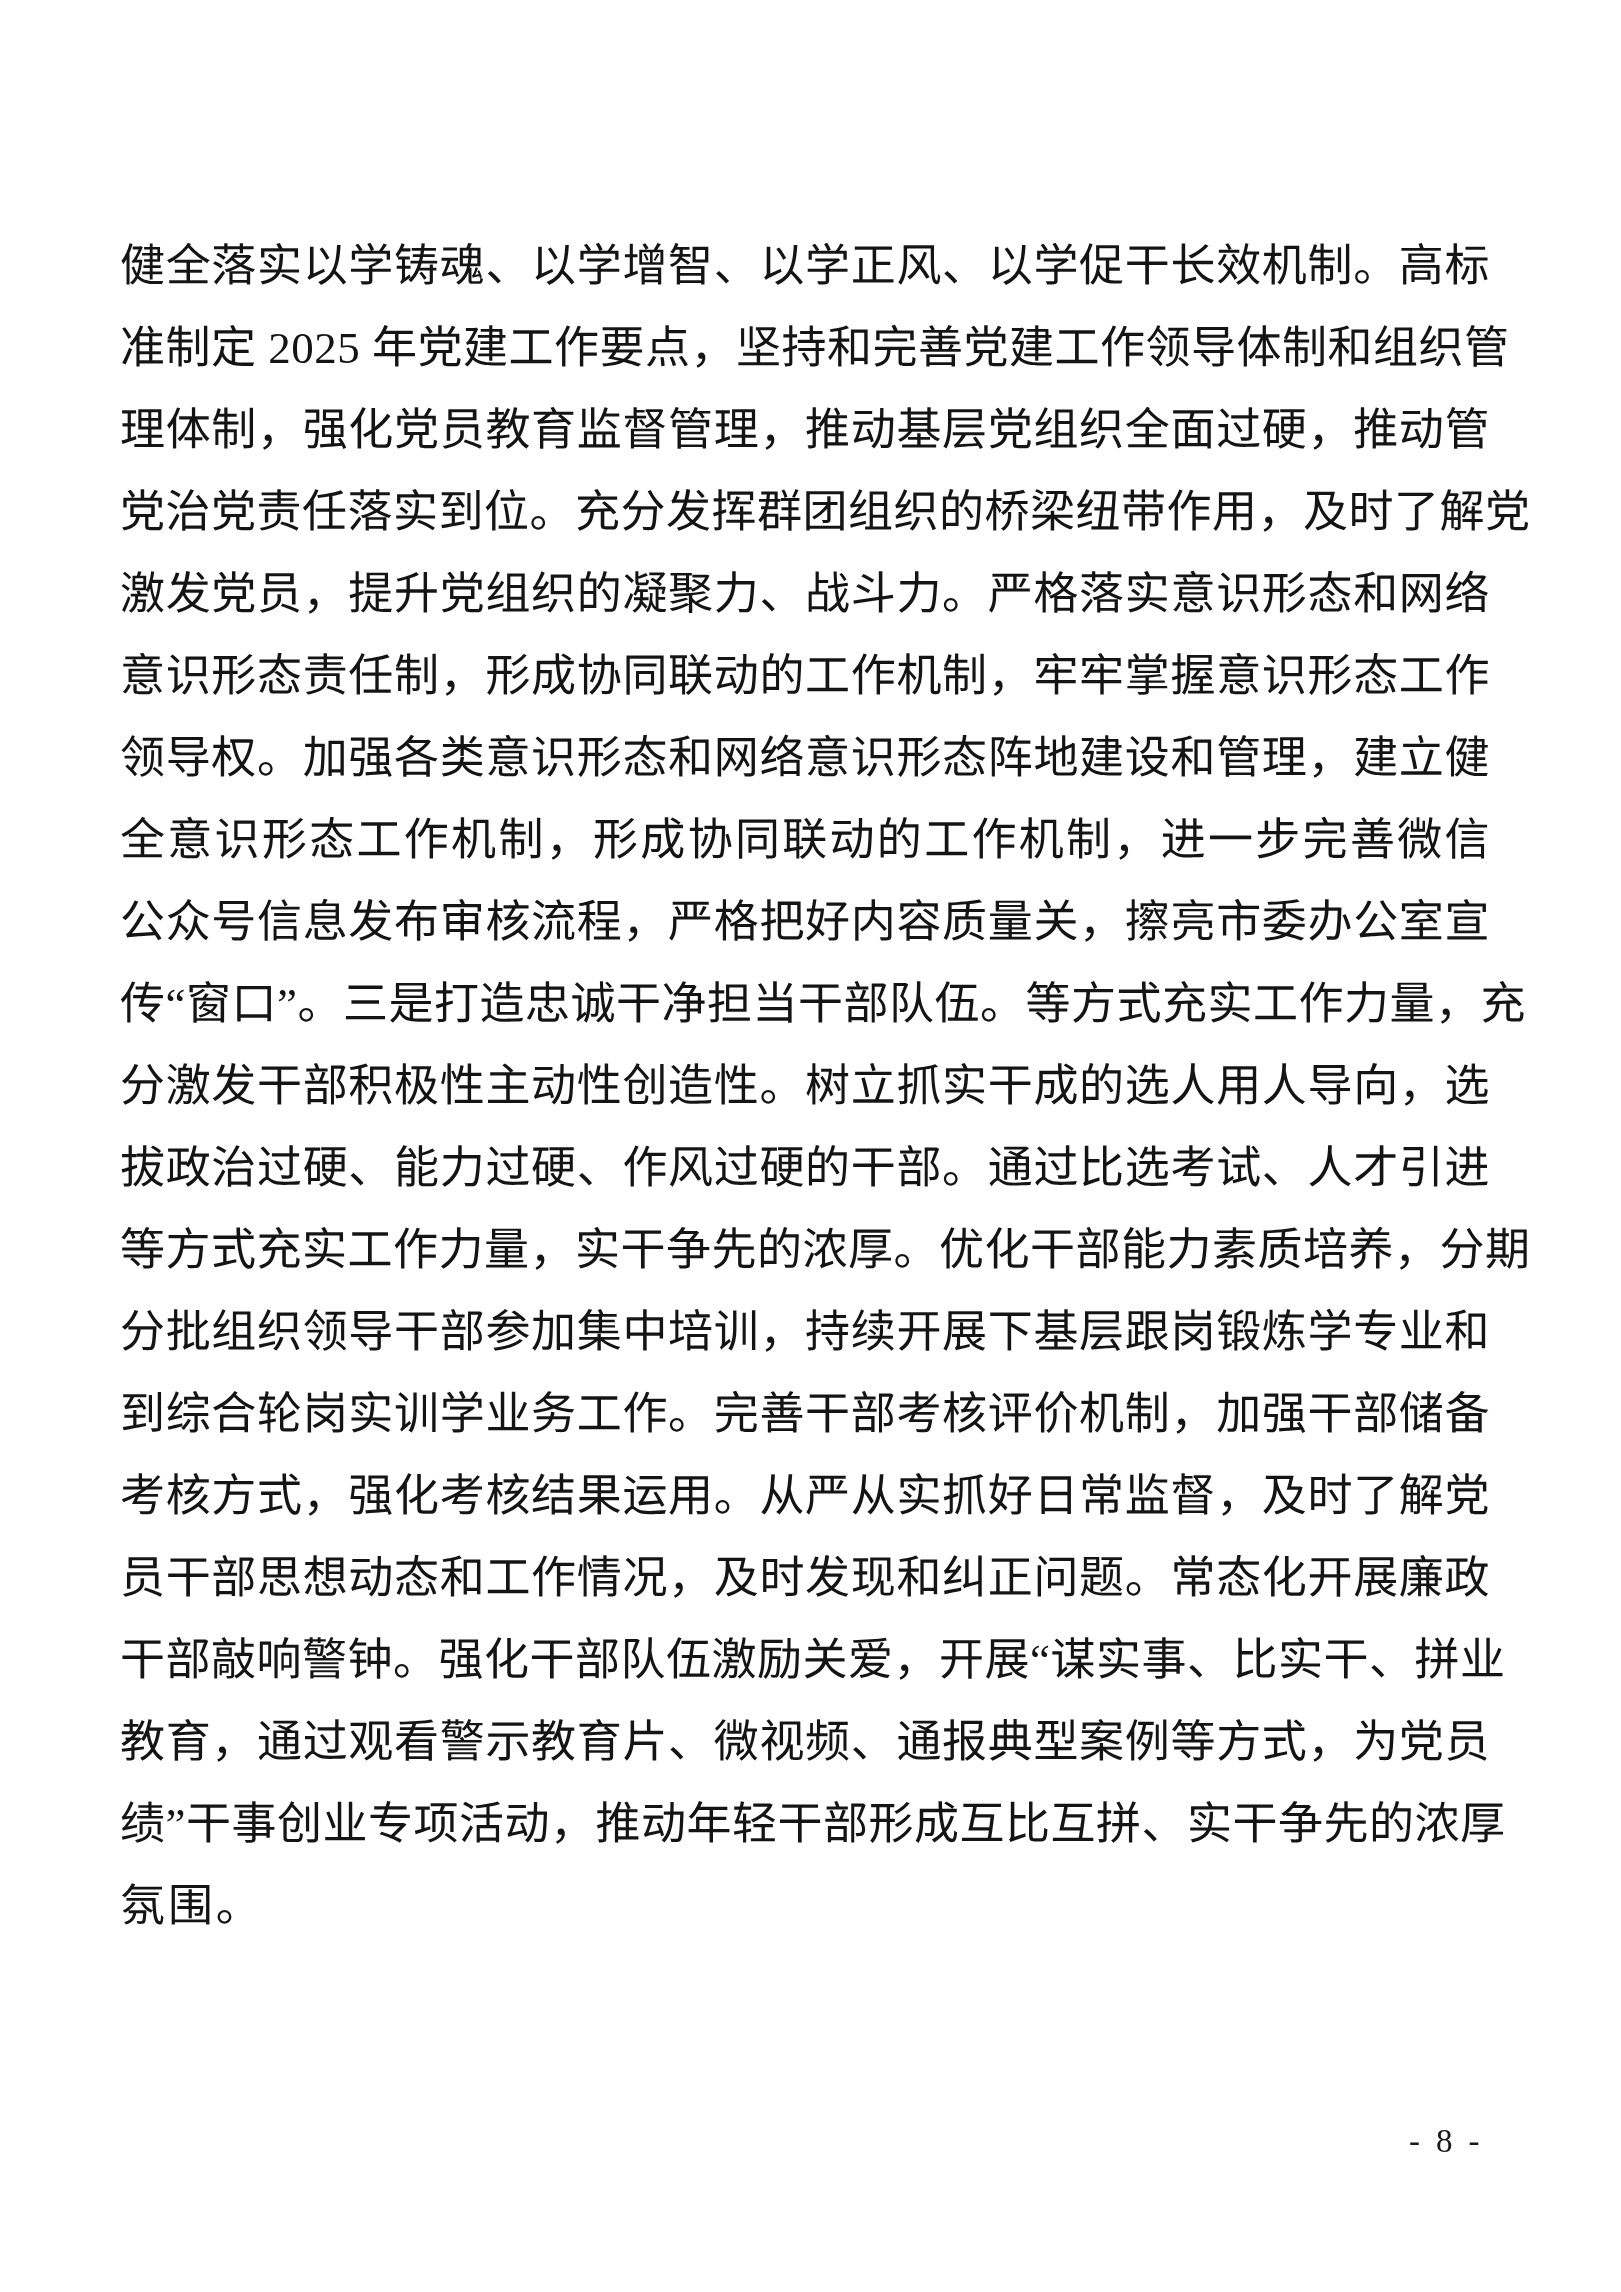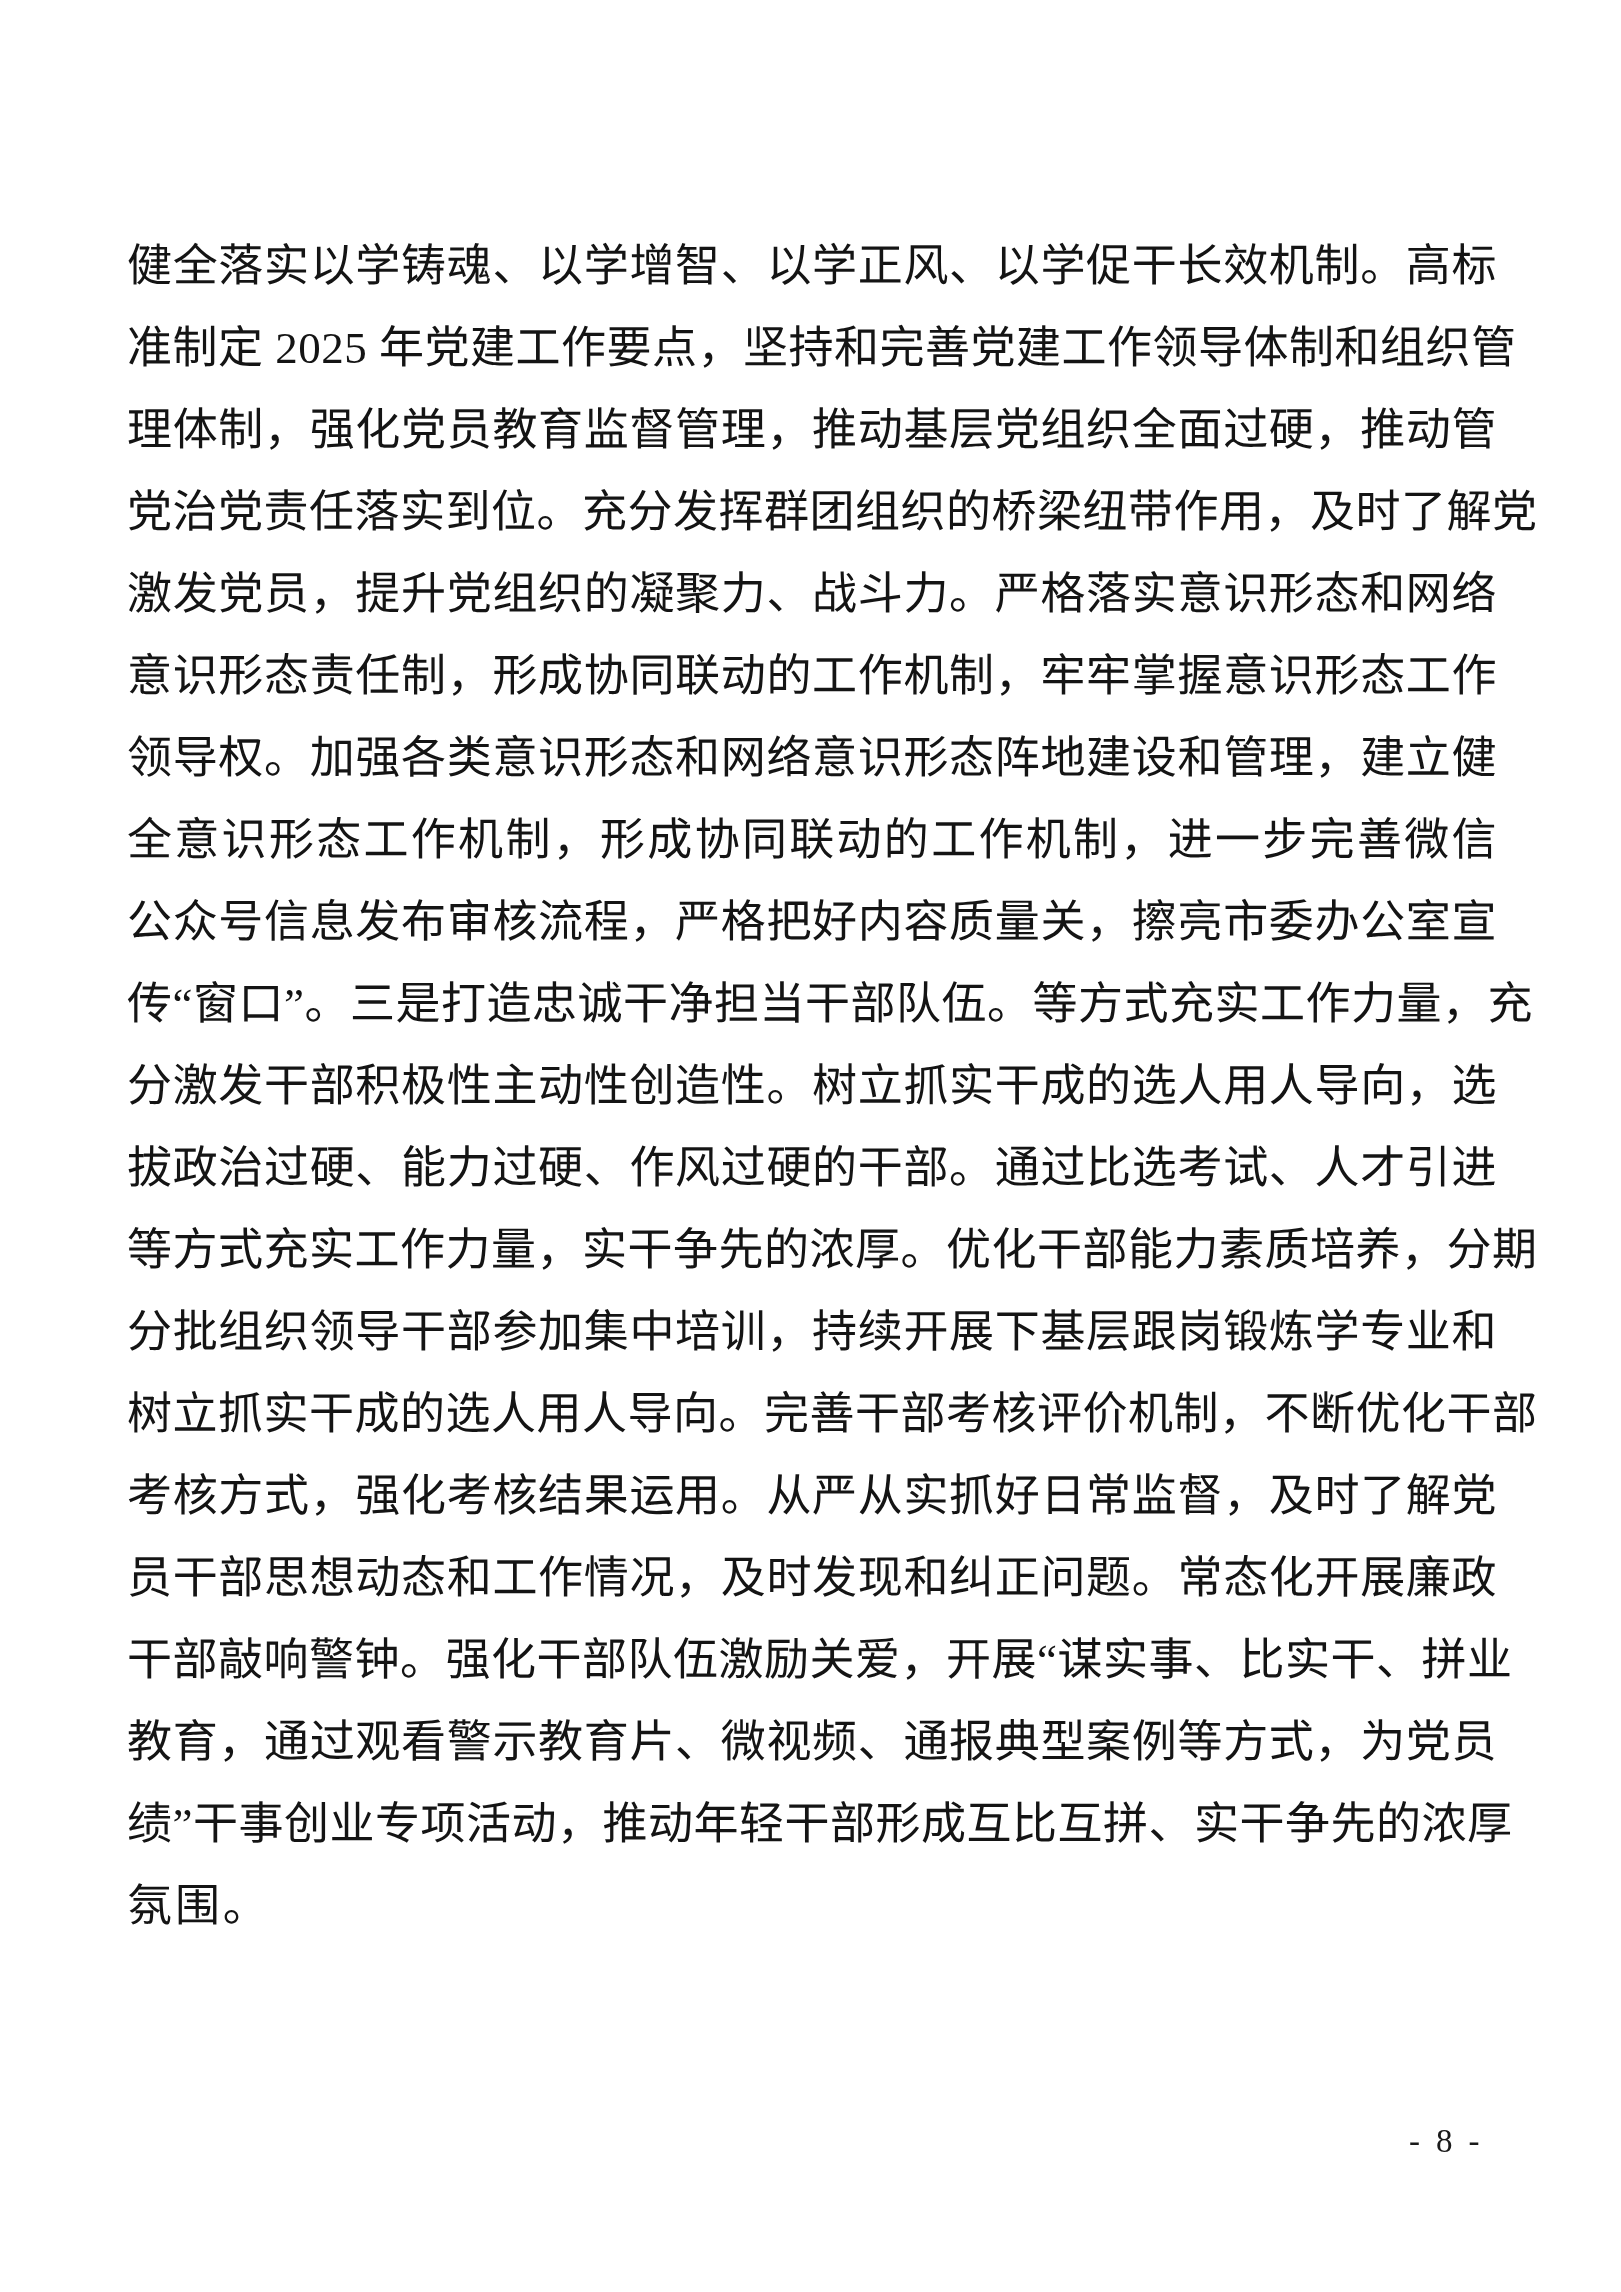--- a/index.html
+++ b/index.html
@@ -11,21 +11,21 @@
     position: relative;
     width: 1621px;
     height: 2293px;
     background: #ffffff;
     overflow: hidden;
     font-family: "Liberation Serif", "DejaVu Serif", serif;
     color: #141414;
   }
   .text-block {
     position: absolute;
-    left: 127px;
+    left: 120px;
     top: 225px;
     width: 1370px;
   }
   .text-line {
     font-size: 45px;
     line-height: 82px;
     height: 82px;
     text-align: justify;
     text-align-last: justify;
     white-space: nowrap;
@@ -61,21 +61,21 @@
       <div class="text-line">激发党员，提升党组织的凝聚力、战斗力。严格落实意识形态和网络</div>
       <div class="text-line">意识形态责任制，形成协同联动的工作机制，牢牢掌握意识形态工作</div>
       <div class="text-line">领导权。加强各类意识形态和网络意识形态阵地建设和管理，建立健</div>
       <div class="text-line">全意识形态工作机制，形成协同联动的工作机制，进一步完善微信</div>
       <div class="text-line">公众号信息发布审核流程，严格把好内容质量关，擦亮市委办公室宣</div>
       <div class="text-line">传“窗口”。三是打造忠诚干净担当干部队伍。等方式充实工作力量，充</div>
       <div class="text-line">分激发干部积极性主动性创造性。树立抓实干成的选人用人导向，选</div>
       <div class="text-line">拔政治过硬、能力过硬、作风过硬的干部。通过比选考试、人才引进</div>
       <div class="text-line">等方式充实工作力量，实干争先的浓厚。优化干部能力素质培养，分期</div>
       <div class="text-line">分批组织领导干部参加集中培训，持续开展下基层跟岗锻炼学专业和</div>
-      <div class="text-line">树立抓实干成的选人用人导向。完善干部考核评价机制，不断优化干部</div>
+      <div class="text-line">到综合轮岗实训学业务工作。完善干部考核评价机制，加强干部储备</div>
       <div class="text-line">考核方式，强化考核结果运用。从严从实抓好日常监督，及时了解党</div>
       <div class="text-line">员干部思想动态和工作情况，及时发现和纠正问题。常态化开展廉政</div>
       <div class="text-line">干部敲响警钟。强化干部队伍激励关爱，开展“谋实事、比实干、拼业</div>
       <div class="text-line">教育，通过观看警示教育片、微视频、通报典型案例等方式，为党员</div>
       <div class="text-line">绩”干事创业专项活动，推动年轻干部形成互比互拼、实干争先的浓厚</div>
       <div class="text-line last">氛围。</div>
     </div>
   <div class="page-number">- 8 -</div>
 </div>
 

